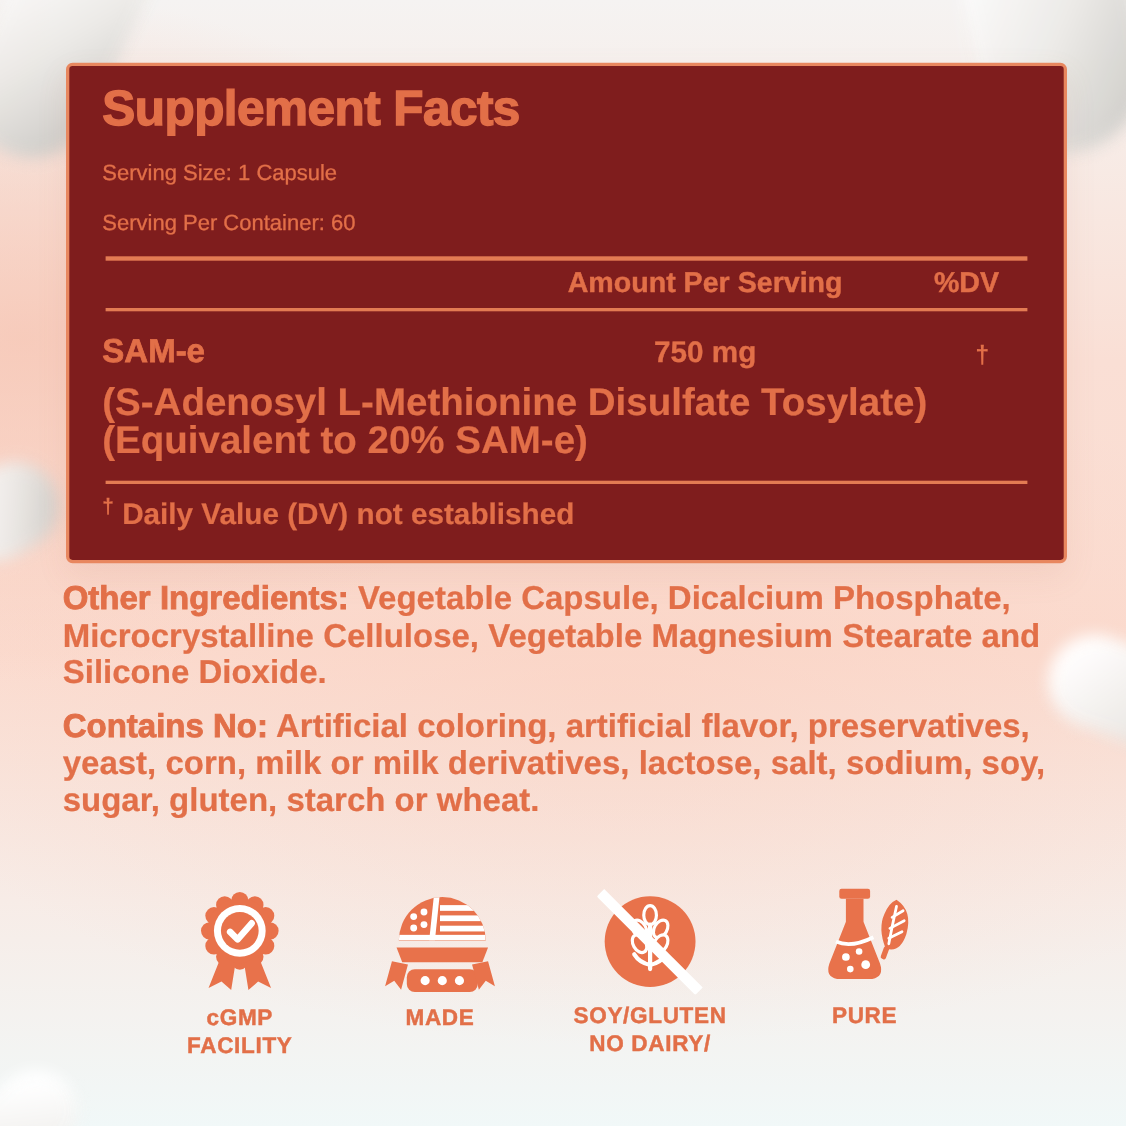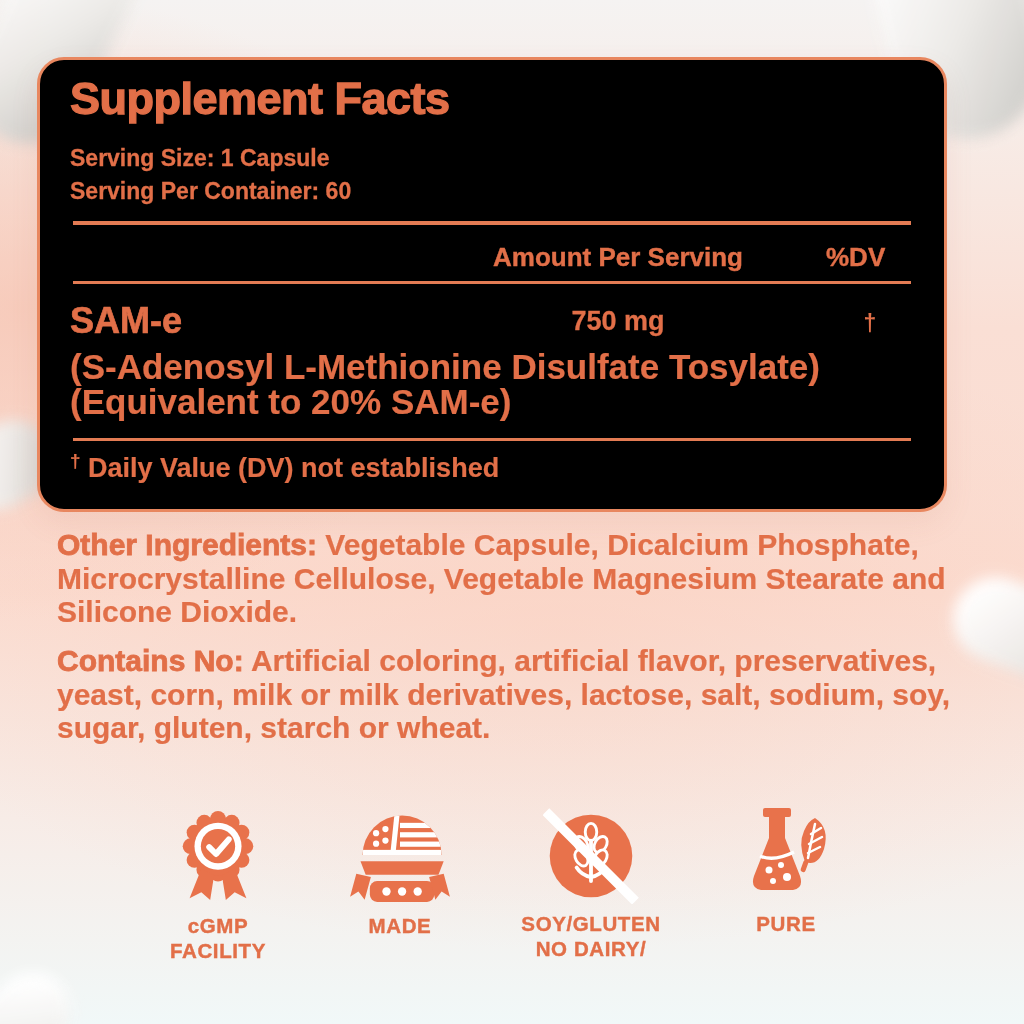--- a/index.html
+++ b/index.html
@@ -16,45 +16,45 @@
     background:linear-gradient(125deg,#ffffff 15%,#eceae7 55%,#c9c8c4 95%);
     filter:blur(7px);opacity:.95;
   }
   .cap-tl{left:0px;top:-100px;width:115px;height:250px;transform:rotate(25deg);}
   .cap-tr{left:880px;top:-120px;width:150px;height:260px;transform:rotate(-12deg);}
   .cap-ml{left:-45px;top:425px;width:100px;height:80px;transform:rotate(-30deg);}
   .cap-rm{left:950px;top:595px;width:190px;height:85px;transform:rotate(20deg);}
   .cap-bl{left:-55px;top:950px;width:75px;height:210px;transform:rotate(48deg);}
 
   .panel{
-    position:absolute;z-index:2;left:37px;top:57px;width:910px;height:455px;
-    box-sizing:border-box;background:#000000;
-    border:3px solid #e8875f;border-radius:27px;
+    position:absolute;z-index:2;left:60px;top:57px;width:910px;height:455px;
+    box-sizing:border-box;background:#7f1d1d;
+    border:3px solid #e8875f;border-radius:6px;
     padding:14px 30px 0;
     box-shadow:0 12px 28px rgba(190,120,95,0.10);
     color:#e26f48;
   }
   .p-title{
     font-size:45px;line-height:50px;font-weight:bold;letter-spacing:-0.5px;
     -webkit-text-stroke:1.3px currentColor;
   }
-  .serving{font-size:23px;line-height:33px;font-weight:bold;-webkit-text-stroke:0.3px currentColor;}
+  .serving{font-size:20px;line-height:33px;font-weight:normal;-webkit-text-stroke:0.3px currentColor;}
   .serving.first{margin-top:18px;}
-  .serving.second{margin-top:0;}
+  .serving.second{margin-top:12px;}
   .rule{border:none;height:0;border-top:3px solid #e37b53;margin:0 3px;}
   .rule.thick{border-top-width:4px;margin-top:13px;}
   .rule.mid{margin-top:9px;}
   .rule.low{margin-top:19px;}
-  .hdr-row{display:flex;align-items:center;margin-top:17px;line-height:30px;}
+  .hdr-row{display:flex;align-items:center;margin-top:4px;line-height:30px;}
   .col-name{width:340px;}
   .col-amt{flex:1;text-align:center;}
   .col-dv{width:88px;text-align:left;}
   .hdr-row .col-amt,.hdr-row .col-dv{font-size:26px;font-weight:bold;-webkit-text-stroke:0.4px currentColor;}
   .ing-row{display:flex;align-items:flex-start;margin-top:20px;line-height:34px;}
-  .ing-name{width:340px;font-size:36px;font-weight:bold;-webkit-text-stroke:0.7px currentColor;}
+  .ing-name{width:340px;font-size:30px;font-weight:bold;-webkit-text-stroke:0.7px currentColor;}
   .ing-amt{flex:1;text-align:center;font-size:27px;font-weight:bold;-webkit-text-stroke:0.3px currentColor;}
   .ing-dv{width:88px;text-align:center;font-size:23px;font-weight:bold;padding-top:2px;}
   .ing-details{margin-top:9px;font-size:35px;line-height:35px;font-weight:bold;-webkit-text-stroke:0.2px currentColor;}
   .footnote{margin-top:11px;font-size:27px;line-height:33px;font-weight:bold;-webkit-text-stroke:0.2px currentColor;}
   .footnote sup{font-size:70%;line-height:0;}
 
   .para{
     position:absolute;z-index:2;left:57px;width:908px;
     color:#e26f48;font-size:30px;line-height:33.5px;font-weight:bold;
     -webkit-text-stroke:0.2px currentColor;

